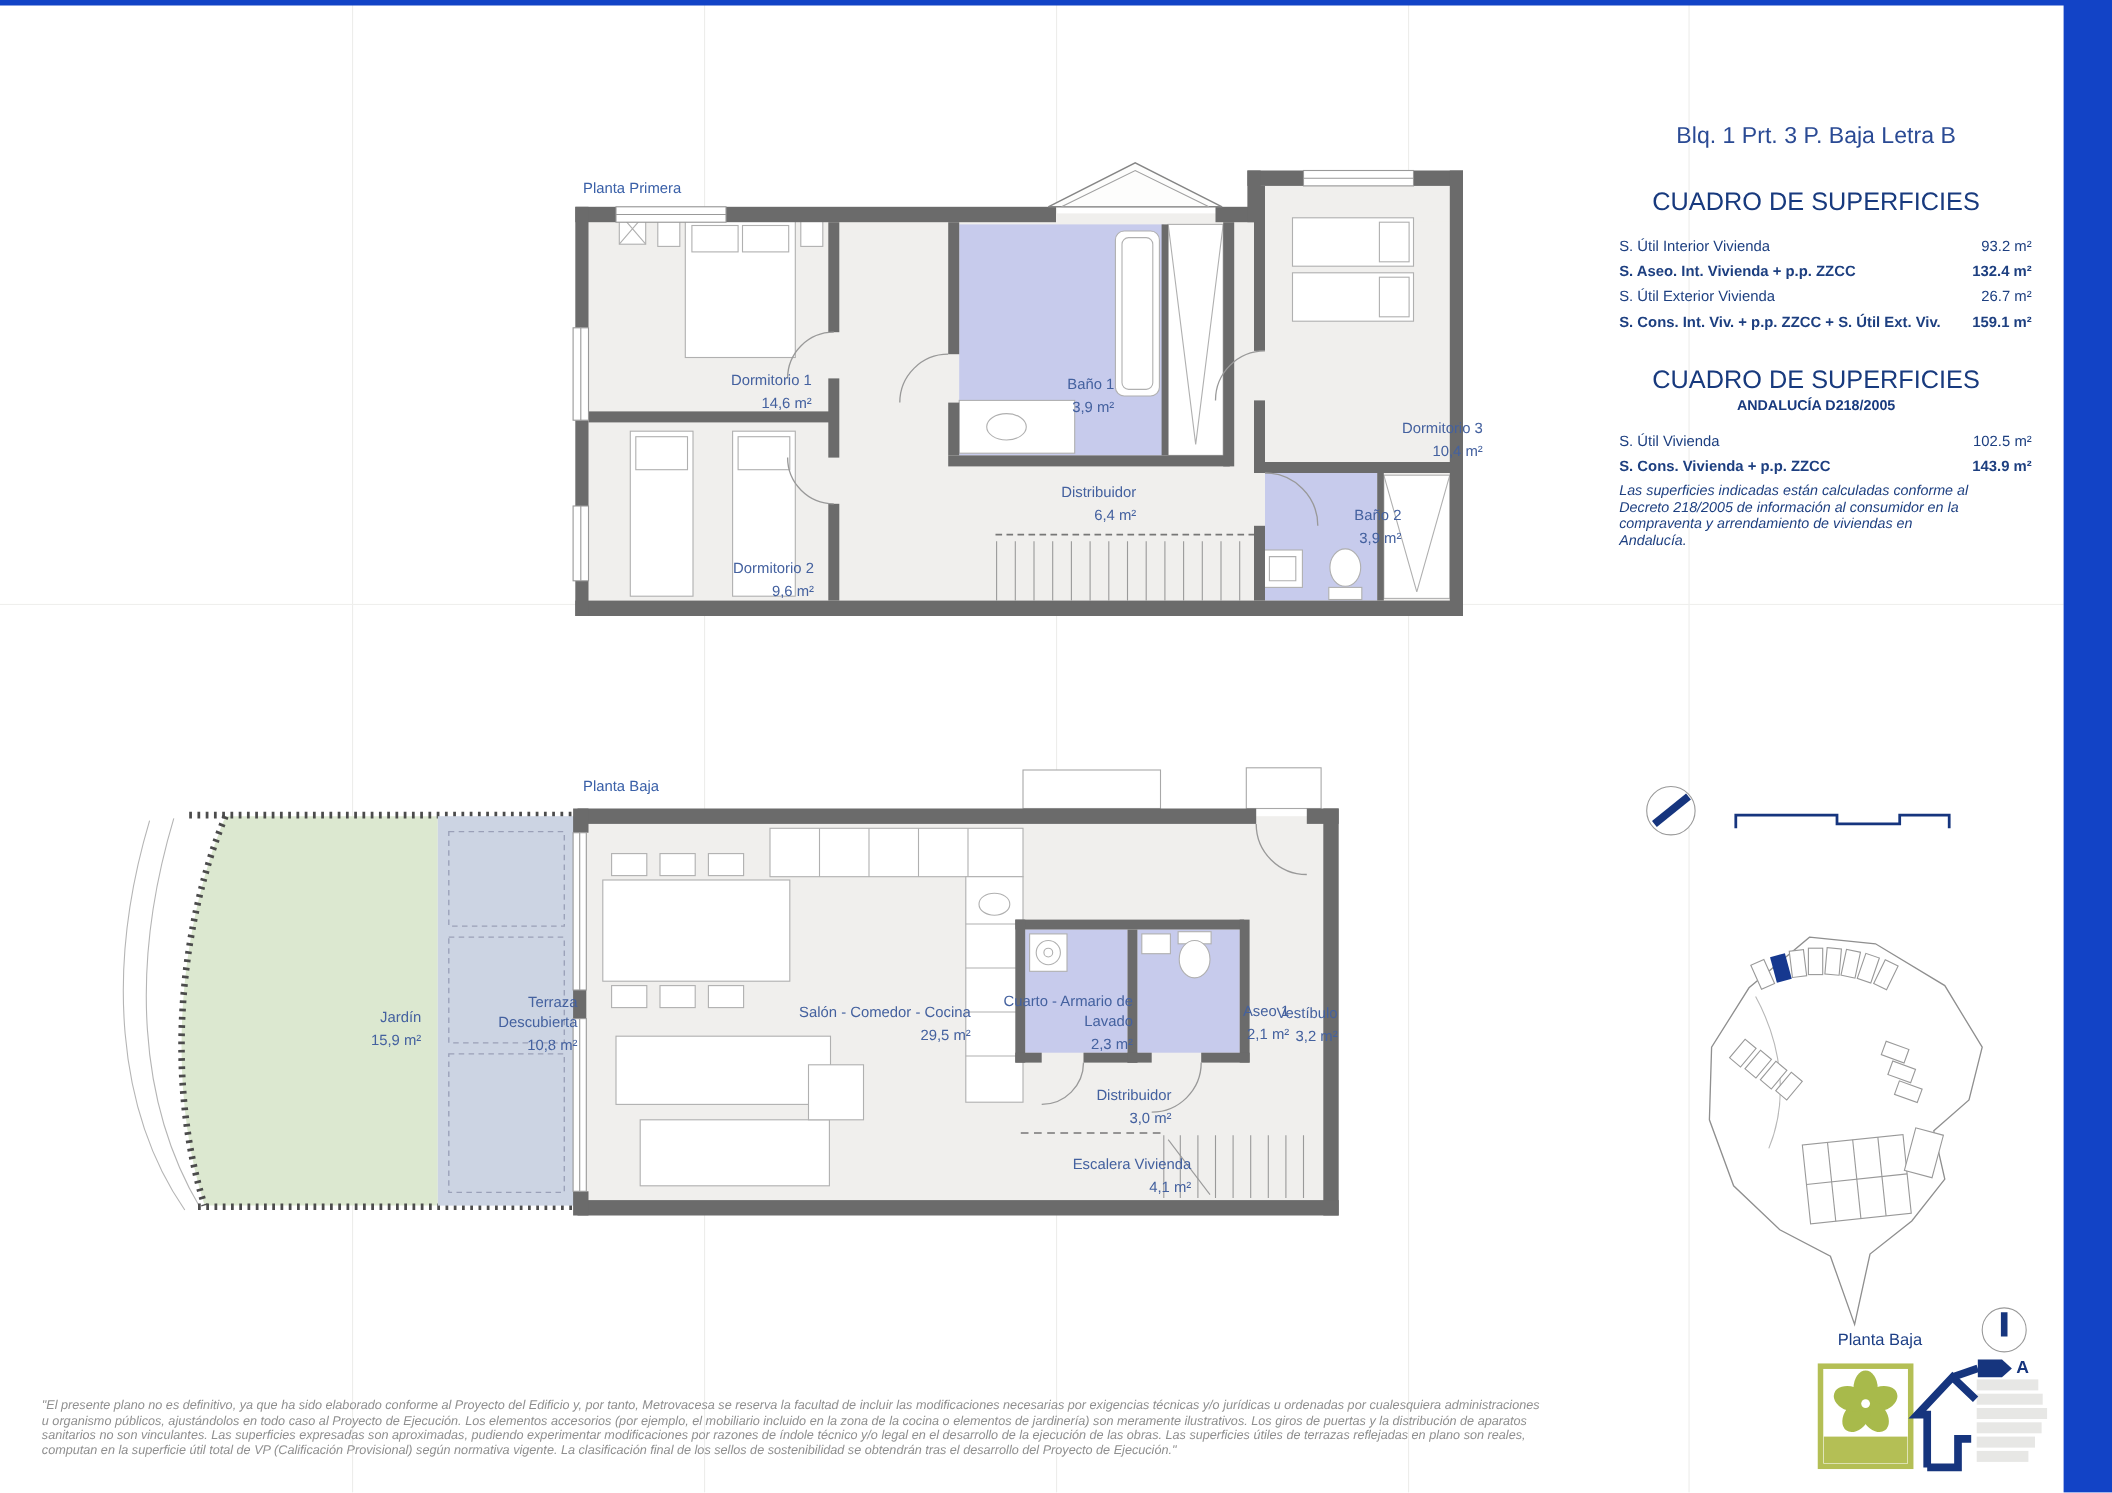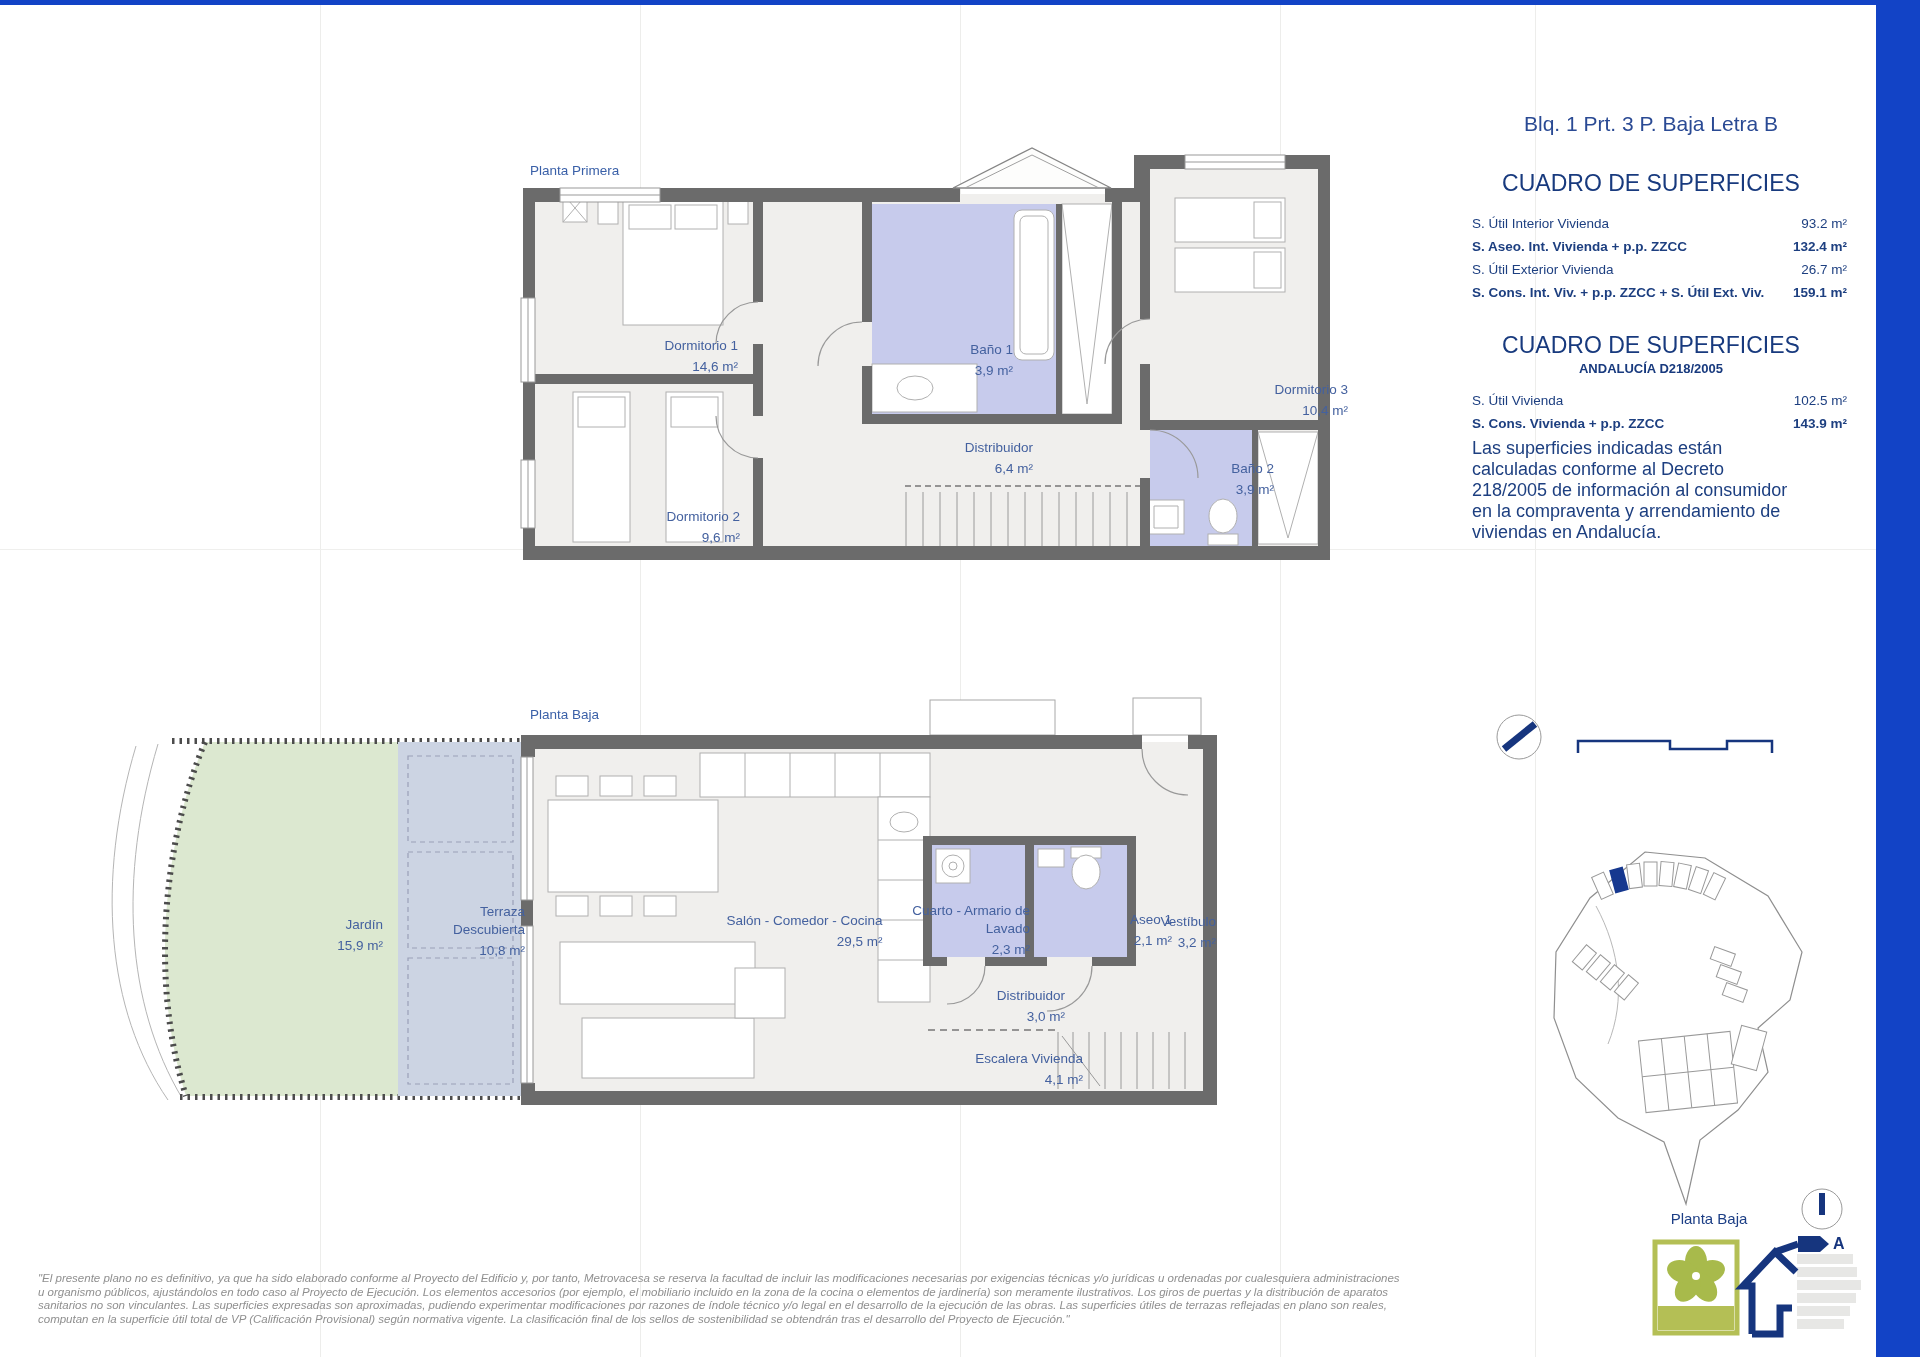--- a/index.html
+++ b/index.html
@@ -16,21 +16,21 @@
   .room-label .area{display:block;margin-top:3px;}
   .hdr{position:absolute;left:1455px;top:112px;width:392px;color:#1d3f80;}
   .hdr-title{text-align:center;font-size:21px;color:#2a4a94;}
   .hdr-sub{text-align:center;font-size:25px;color:#2a4a94;margin-top:7px;}
   .tbl-title{text-align:center;font-size:23px;font-weight:normal;color:#183a7e;margin-top:34px;}
   .tbl-sub{text-align:center;font-size:13px;font-weight:bold;color:#183a7e;margin-top:2px;}
   .tbl-rows{margin-top:15px;}
   .tbl-row{display:flex;justify-content:space-between;align-items:baseline;
     font-size:13.5px;color:#1d3f80;padding:4px 0 4px 17px;}
   .tbl-row.bold{font-weight:bold;}
-  .tbl-note{font-size:18px;color:#1d3f80;line-height:1.16;margin:3px 0 0 17px;width:330px;}
+  .tbl-note{font-size:13px;color:#1d3f80;line-height:1.16;margin:3px 0 0 17px;width:330px;font-style:italic;}
   .disclaimer{position:absolute;left:38px;top:1272px;width:1370px;font-size:11.5px;
     font-style:italic;color:#8f8f8f;line-height:1.18;}
   .site-caption{position:absolute;left:1649px;top:1210px;width:120px;text-align:center;
     font-size:15px;color:#1c3e85;}
   .verde-text{position:absolute;left:1657px;top:1383px;width:78px;text-align:center;
     font-size:13px;letter-spacing:2px;font-weight:600;color:#ffffff;}
   .energy-letter{position:absolute;left:1833px;top:1235px;font-size:16px;font-weight:bold;color:#16357e;}
 </style>
 </head>
 <body>

